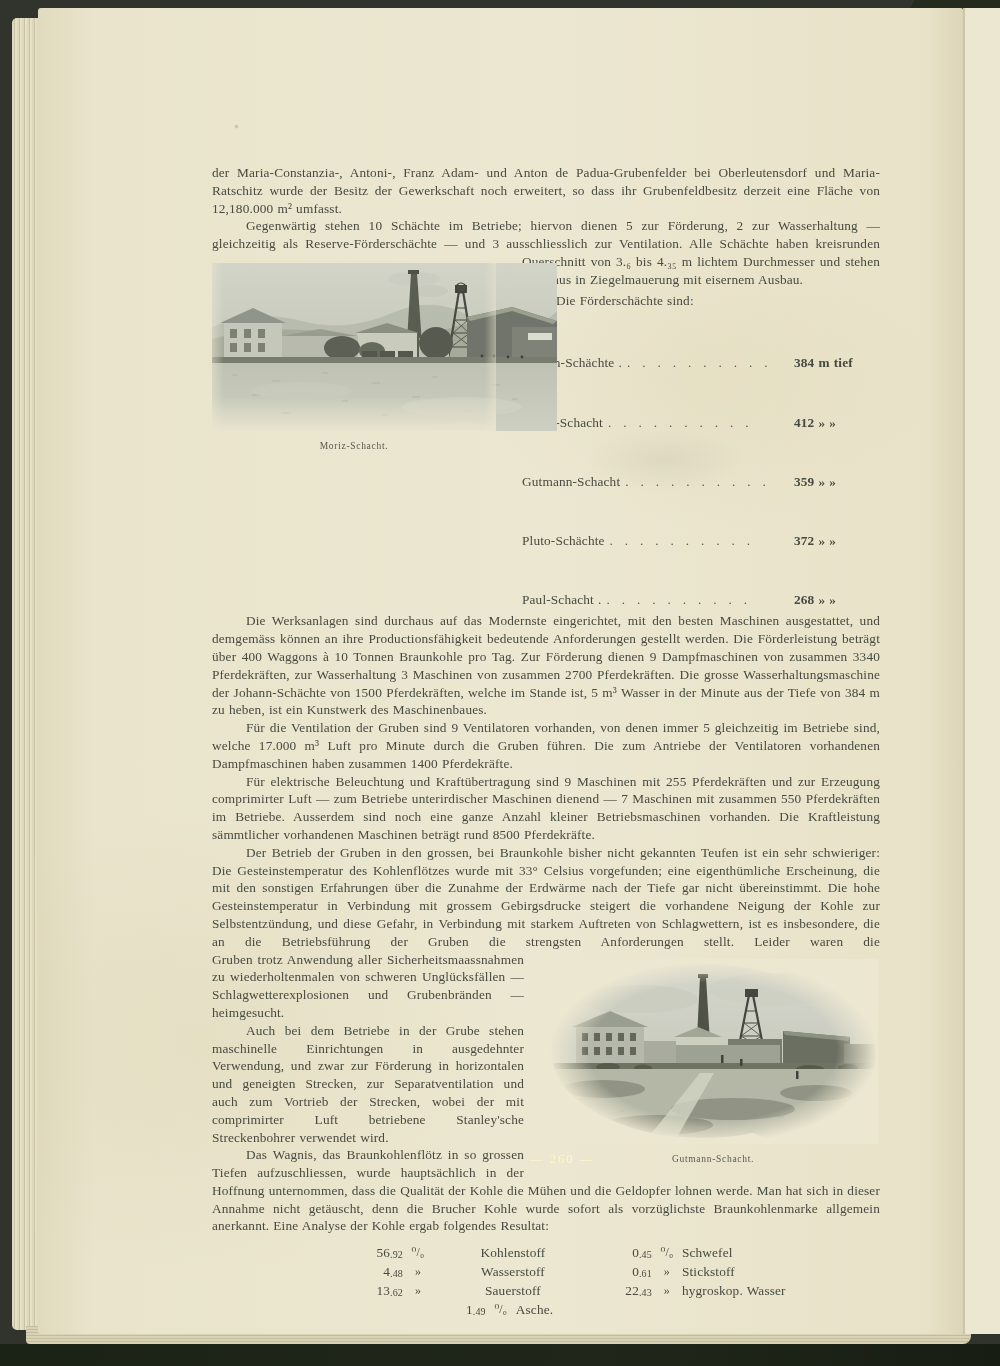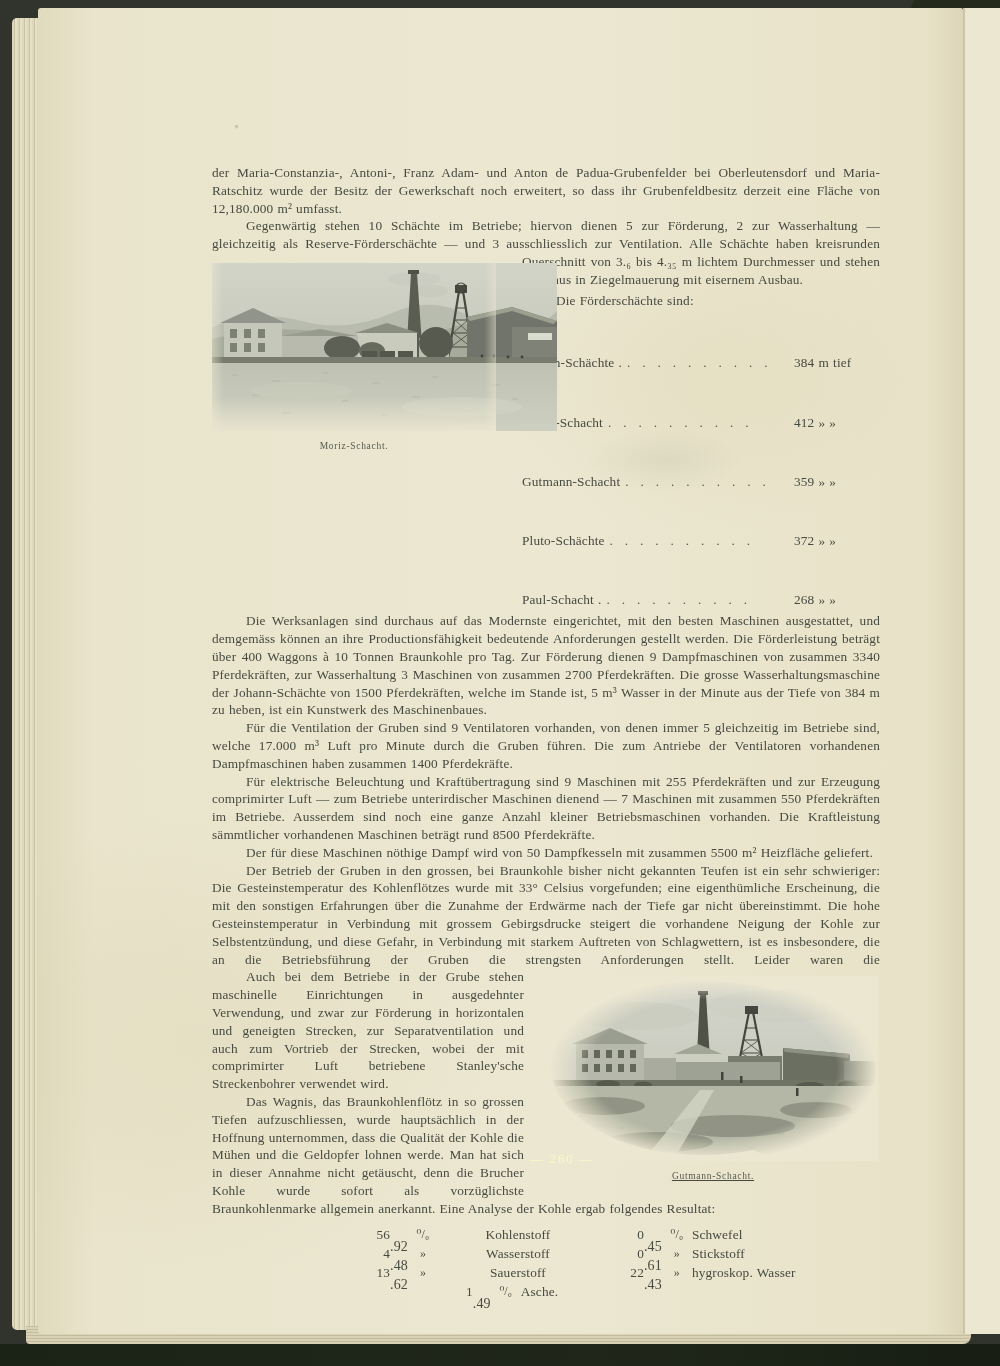--- a/index.html
+++ b/index.html
@@ -35,43 +35,43 @@
   
   .content{position:absolute;left:212px;top:164px;width:668px;
     color:#464a40;font-size:13.3px;line-height:17.8px;
     text-align:justify;letter-spacing:.15px;word-spacing:.6px;
     hyphens:auto;-webkit-hyphens:auto;}
   .content p{margin:0;}
   .ind{text-indent:34px;}
   .fj{text-align-last:justify;}
 
   .float-left{float:left;width:284px;margin:10px 26px 5px 0;}
-  .float-right{float:right;width:330px;margin:8px 2px 6px 24px;text-decoration:underline;}
+  .float-right{float:right;width:330px;margin:8px 2px 6px 24px;}
   .photo{position:relative;display:block;}
   .photo svg{display:block;}
   .photo.rect::after{content:"";position:absolute;inset:0;
     background:linear-gradient(to bottom, rgba(236,231,209,0) 80%, rgba(236,231,209,.85) 100%),
                linear-gradient(to right, rgba(236,231,209,.5), rgba(236,231,209,0) 4%, rgba(236,231,209,0) 96%, rgba(236,231,209,.5));}
   .photo.oval::after{content:"";position:absolute;inset:0;
     background:radial-gradient(ellipse 52% 52% at 50% 50%, rgba(236,231,209,0) 72%, rgba(236,231,209,1) 96%);}
   .caption{margin-top:9px;text-align:center;text-indent:0;
     font-size:9.5px;letter-spacing:.7px;color:#565a4f;line-height:12px;}
 
   .foerder-intro{text-indent:34px;margin:3px 0 4px 0;}
   .shafts{overflow:hidden;margin:2px 0 3px 0;}
   .srow{display:flex;line-height:18.2px;margin-top:41px;}
   .sname{white-space:nowrap;margin-right:5px;}
   .sdots{flex:1;overflow:hidden;white-space:nowrap;letter-spacing:4px;color:#565a4f;}
-  .sval{white-space:nowrap;width:86px;margin-left:6px;}
+  .sval{white-space:nowrap;width:86px;margin-left:6px;font-weight:bold;}
 
   .analysis{margin:8px 0 12px 142px;text-align:left;}
   .arow{display:flex;line-height:19px;}
   .av{width:36px;text-align:right;white-space:nowrap;}
   .av2{width:46px;text-align:right;white-space:nowrap;}
-  .af{font-size:14px;vertical-align:-3px;position:relative;top:12px;white-space:nowrap;}
+  .af{font-size:10px;vertical-align:-3px;position:relative;top:2px;white-space:nowrap;}
   .au{width:30px;text-align:center;white-space:nowrap;font-size:12px;}
   .an{width:160px;white-space:nowrap;text-align:center;}
   .an-last{flex:1;white-space:nowrap;}
   .ash{display:flex;margin-left:112px;line-height:19px;}
 
   .pagenum{position:absolute;left:228px;top:1152px;width:668px;
     text-align:center;color:#fef9c3;font-size:12.5px;letter-spacing:2px;}
 </style>
 </head>
 <body>
@@ -189,21 +189,20 @@
     <div class="srow">
         <span class="sname">Paul-Schacht .</span>
         <span class="sdots">.  .  .  .  .  .  .  .  .  .</span>
         <span class="sval">268 »  »</span>
       </div>
   </div>
 
   <p class="ind">Die Werksanlagen sind durchaus auf das Modernste eingerichtet, mit den besten Maschinen ausgestattet, und demgemäss können an ihre Productionsfähigkeit bedeutende Anforderungen gestellt werden.  Die Förderleistung beträgt über 400 Waggons à 10 Tonnen Braunkohle pro Tag.  Zur Förderung dienen 9 Dampfmaschinen von zusammen 3340 Pferdekräften, zur Wasserhaltung 3 Maschinen von zusammen 2700 Pferdekräften.  Die grosse Wasserhaltungsmaschine der Johann-Schächte von 1500 Pferdekräften, welche im Stande ist, 5 m³ Wasser in der Minute aus der Tiefe von 384 m zu heben, ist ein Kunstwerk des Maschinenbaues.</p>
   <p class="ind">Für die Ventilation der Gruben sind 9 Ventilatoren vorhanden, von denen immer 5 gleichzeitig im Betriebe sind, welche 17.000 m³ Luft pro Minute durch die Gruben führen.  Die zum Antriebe der Ventilatoren vorhandenen Dampfmaschinen haben zusammen 1400 Pferdekräfte.</p>
   <p class="ind">Für elektrische Beleuchtung und Kraftübertragung sind 9 Maschinen mit 255 Pferdekräften und zur Erzeugung comprimirter Luft — zum Betriebe unterirdischer Maschinen dienend — 7 Maschinen mit zusammen 550 Pferdekräften im Betriebe.  Ausserdem sind noch eine ganze Anzahl kleiner Betriebsmaschinen vorhanden.  Die Kraftleistung sämmtlicher vorhandenen Maschinen beträgt rund 8500 Pferdekräfte.</p>
-  <p class="ind">Der für diese Maschinen nöthige Dampf wird von 50 Dampfkesseln mit zusammen 5500 m² Heizfläche geliefert.</p>
   <p class="ind fj">Der Betrieb der Gruben in den grossen, bei Braunkohle bisher nicht gekannten Teufen ist ein sehr schwieriger: Die Gesteinstemperatur des Kohlenflötzes wurde mit 33° Celsius vorgefunden; eine eigenthümliche Erscheinung, die mit den sonstigen Erfahrungen über die Zunahme der Erdwärme nach der Tiefe gar nicht übereinstimmt.  Die hohe Gesteinstemperatur in Verbindung mit grossem Gebirgsdrucke steigert die vorhandene Neigung der Kohle zur Selbstentzündung, und diese Gefahr, in Verbindung mit starkem Auftreten von Schlagwettern, ist es insbesondere, die an die Betriebsführung der Gruben die strengsten Anforderungen stellt.  Leider waren die</p>
 
   <div class="float-right">
     <span class="photo oval">
       <svg width="330" height="185" viewBox="0 0 330 185" xmlns="http://www.w3.org/2000/svg">
         <defs>
           <clipPath id="ovalClip">
             <ellipse cx="155" cy="92" rx="152" ry="87"></ellipse>
             <circle cx="243" cy="98" r="85"></circle>
           </clipPath>
@@ -268,20 +267,21 @@
             <rect x="173" y="96" width="2.5" height="8"></rect>
               <rect x="192" y="100" width="2.5" height="7"></rect>
               <rect x="248" y="112" width="2.5" height="8"></rect>
           </g>
         </g>
       </svg>
     </span>
     <div class="caption">Gutmann-Schacht.</div>
   </div>
 
+  <p>Gruben trotz Anwendung aller Sicherheitsmaassnahmen zu wiederholtenmalen von schweren Unglücksfällen — Schlagwetterexplosionen und Grubenbränden — heimgesucht.</p>
   <p class="ind">Auch bei dem Betriebe in der Grube stehen maschinelle Einrichtungen in ausgedehnter Verwendung, und zwar zur Förderung in horizontalen und geneigten Strecken, zur Separatventilation und auch zum Vortrieb der Strecken, wobei der mit comprimirter Luft betriebene Stanley'sche Streckenbohrer verwendet wird.</p>
   <p class="ind">Das Wagnis, das Braunkohlenflötz in so grossen Tiefen aufzuschliessen, wurde hauptsächlich in der Hoffnung unternommen, dass die Qualität der Kohle die Mühen und die Geldopfer lohnen werde.  Man hat sich in dieser Annahme nicht getäuscht, denn die Brucher Kohle wurde sofort als vorzüglichste Braunkohlenmarke allgemein anerkannt.  Eine Analyse der Kohle ergab folgendes Resultat:</p>
 
   <div class="analysis">
     <div class="arow">
       <span class="av">56</span>
         <span class="af">.92</span>
         <span class="au">⁰/₀</span>
         <span class="an">Kohlenstoff</span>
       <span class="av2">0</span>

